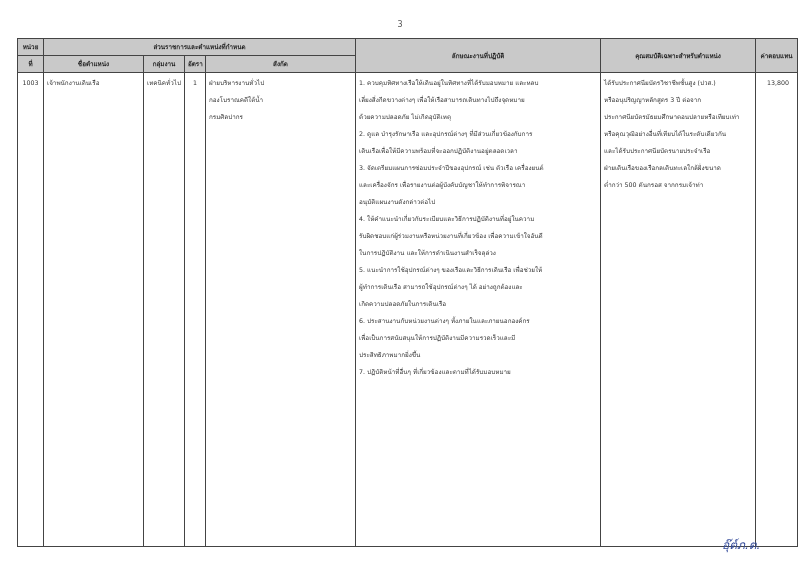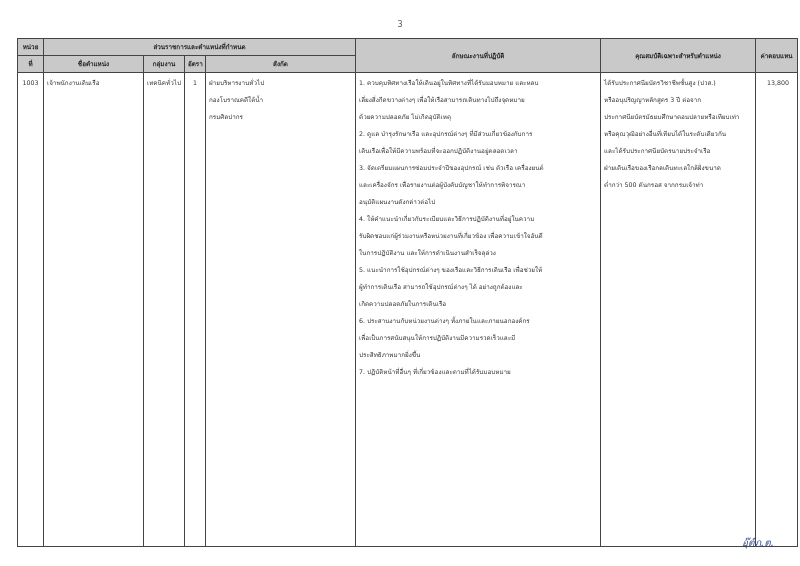--- a/index.html
+++ b/index.html
@@ -5,21 +5,21 @@
   html,body{margin:0;padding:0;background:#fff;}
   body{width:800px;height:566px;position:relative;overflow:hidden;font-family:"DejaVu Sans",sans-serif;color:#333;}
   .page-num{position:absolute;left:0;width:800px;top:20px;text-align:center;font-size:8px;color:#555;}
   table{position:absolute;left:17px;top:38px;width:780px;border-collapse:collapse;table-layout:fixed;font-size:6.3px;}
   td,th{border:1px solid #444;padding:0 3px;vertical-align:top;overflow:hidden;}
   th{background:#c9c9c9;font-weight:bold;text-align:center;height:16px;vertical-align:middle;font-size:6.3px;color:#222;}
   tr.body td{height:472px;line-height:17px;padding-top:1px;}
   .c{text-align:center;}
   .r{text-align:right;padding-right:8px;}
   .line{display:block;white-space:nowrap;}
-  .sig{position:absolute;left:742px;top:535px;font-size:10px;color:#334a9a;font-style:italic;}
+  .sig{position:absolute;left:722px;top:535px;font-size:12px;color:#334a9a;font-style:italic;}
 </style>
 </head>
 <body>
 
 <div class="page-num">3</div>
 
 <table>
   <colgroup>
     <col style="width:26px">
       <col style="width:100px">

